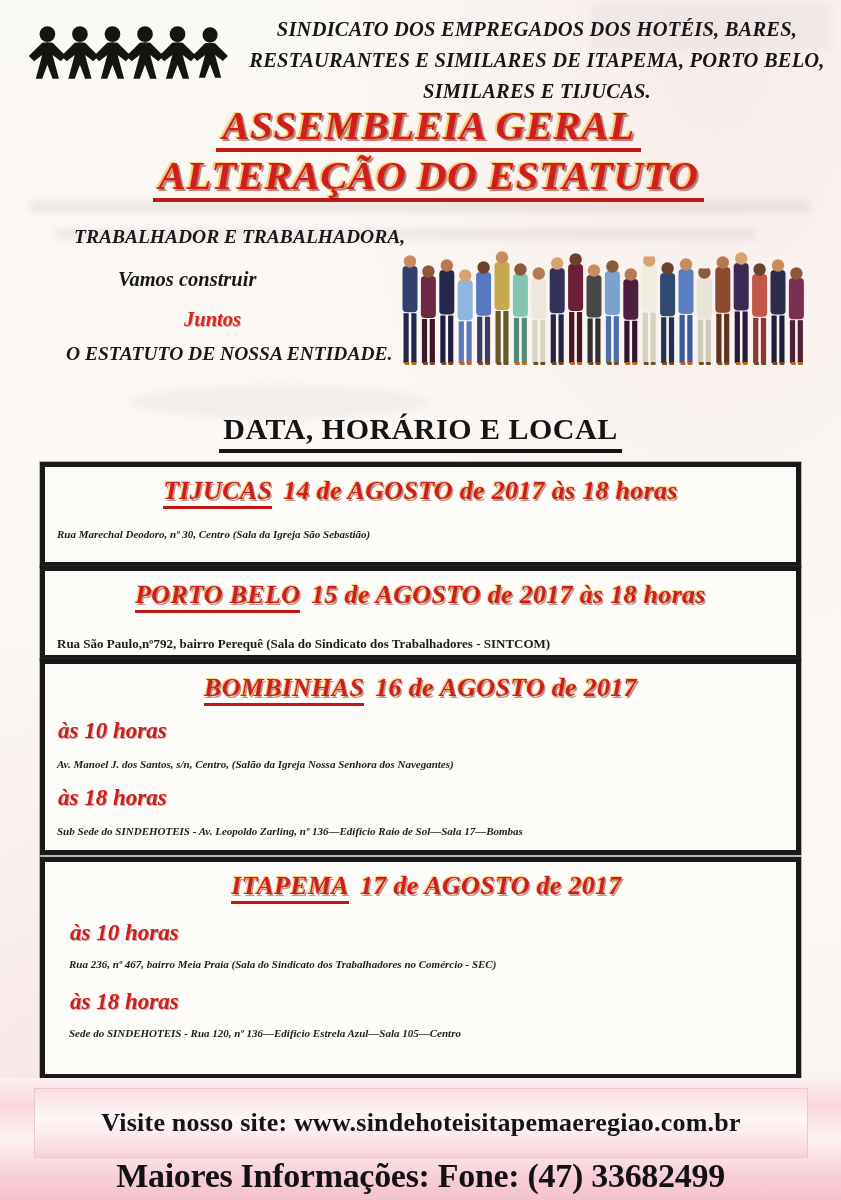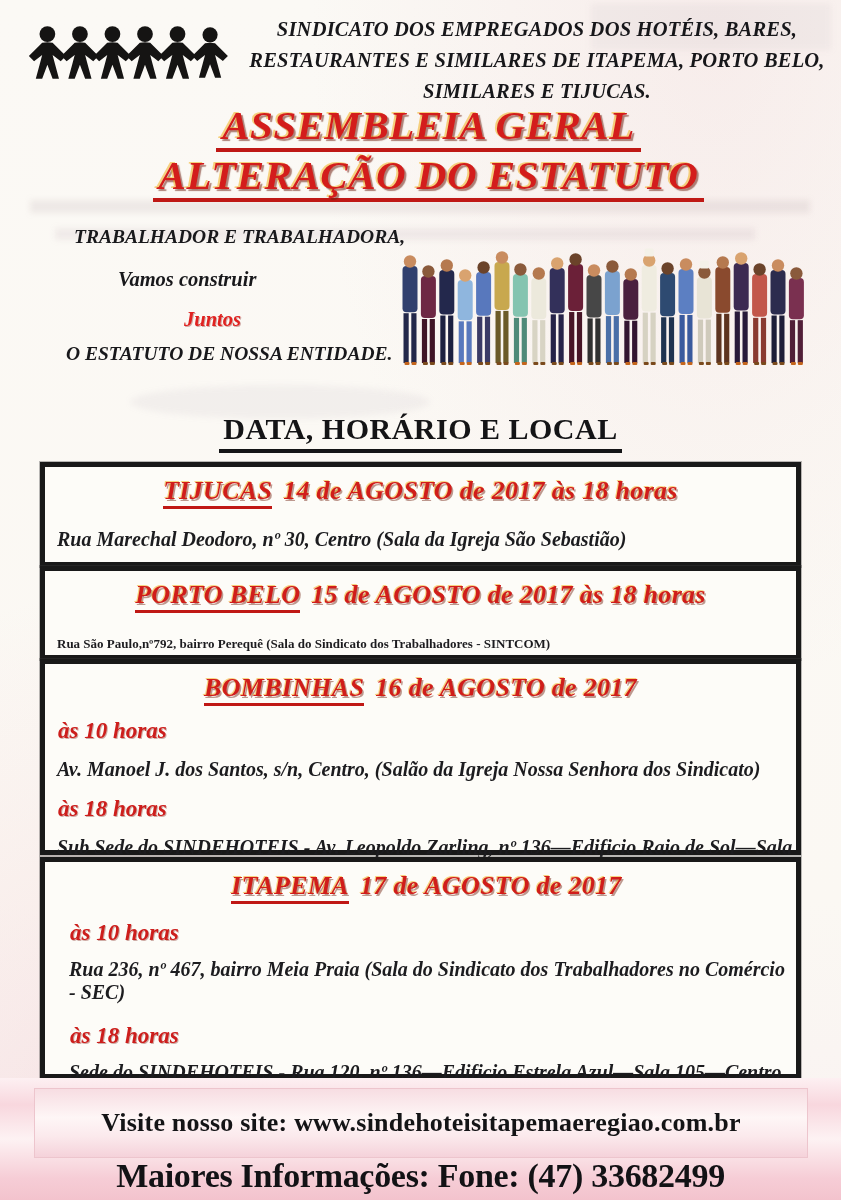--- a/index.html
+++ b/index.html
@@ -54,21 +54,21 @@
   .event-heading{
     margin:9px 8px 0 8px;text-align:center;font-size:26px;font-weight:bold;font-style:italic;
     color:#d01d1b;letter-spacing:.3px;
     text-shadow:-1px -1px 0 rgba(242,176,30,.55), 1.5px 1.5px 0 rgba(110,30,14,.45);
   }
   .event-heading .city{border-bottom:3px solid #c01815;padding-bottom:1px;margin-right:11px;}
   .time{
     margin:15px 0 0 13px;font-size:23px;font-weight:bold;font-style:italic;color:#cd1e1c;
     text-shadow:1px 1px 0 rgba(120,22,14,.35);
   }
-  .addr{margin:14px 0 0 12px;font-size:20px;font-weight:bold;font-style:italic;color:#1c1c1f;}
+  .addr{margin:14px 0 0 12px;font-size:11px;font-weight:bold;font-style:italic;color:#1c1c1f;}
   .addr.upright{font-style:normal;font-size:13px;}
   .box-1 .addr{margin-top:22px;}
   .box-2 .addr{margin-top:26px;}
   .box-4 .time{margin-top:19px;}
   .box-4 .addr{margin-top:12px;}
   p{padding:0;}
   
   .footer-band{
     position:absolute;left:0;top:1078px;width:841px;height:122px;
     background:linear-gradient(180deg,#fdf0f2 0%,#f8d7de 22%,#fdf2f3 50%,#f6cdd6 82%,#f3c3cd 100%);
@@ -297,21 +297,21 @@
       <span class="city">PORTO BELO</span><span class="date">15 de AGOSTO de 2017 às 18 horas</span>
     </h3>
     <p class="addr upright">Rua São Paulo,nº792, bairro Perequê (Sala do Sindicato dos Trabalhadores - SINTCOM)</p>
   </section>
 
   <section class="event-box box-3">
     <h3 class="event-heading">
       <span class="city">BOMBINHAS</span><span class="date">16 de AGOSTO de 2017</span>
     </h3>
     <p class="time">às 10 horas</p>
-    <p class="addr">Av. Manoel J. dos Santos, s/n, Centro, (Salão da Igreja Nossa Senhora dos Sindicato)</p>
+    <p class="addr">Av. Manoel J. dos Santos, s/n, Centro, (Salão da Igreja Nossa Senhora dos Navegantes)</p>
     <p class="time">às 18 horas</p>
     <p class="addr">Sub Sede do SINDEHOTEIS - Av. Leopoldo Zarling, nº 136—Edificio Raio de Sol—Sala 17—Bombas</p>
   </section>
 
   <section class="event-box box-4">
     <h3 class="event-heading">
       <span class="city">ITAPEMA</span><span class="date">17 de AGOSTO de 2017</span>
     </h3>
     <p class="time">às 10 horas</p>
     <p class="addr">Rua 236, nº 467, bairro Meia Praia (Sala do Sindicato dos Trabalhadores no Comércio - SEC)</p>

